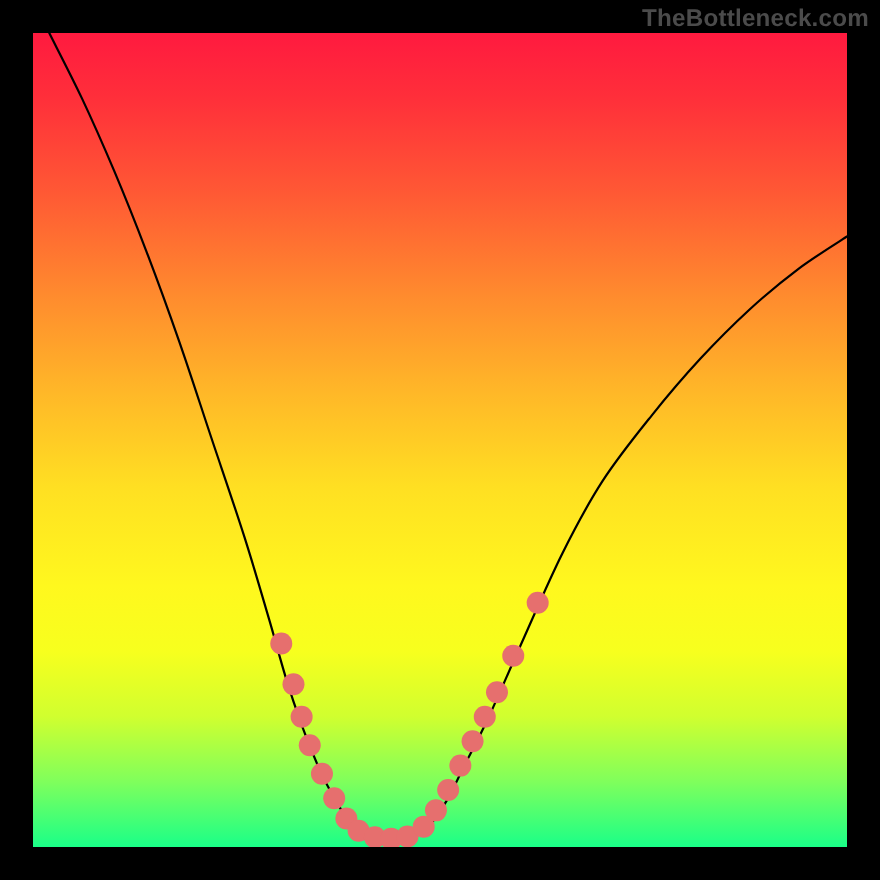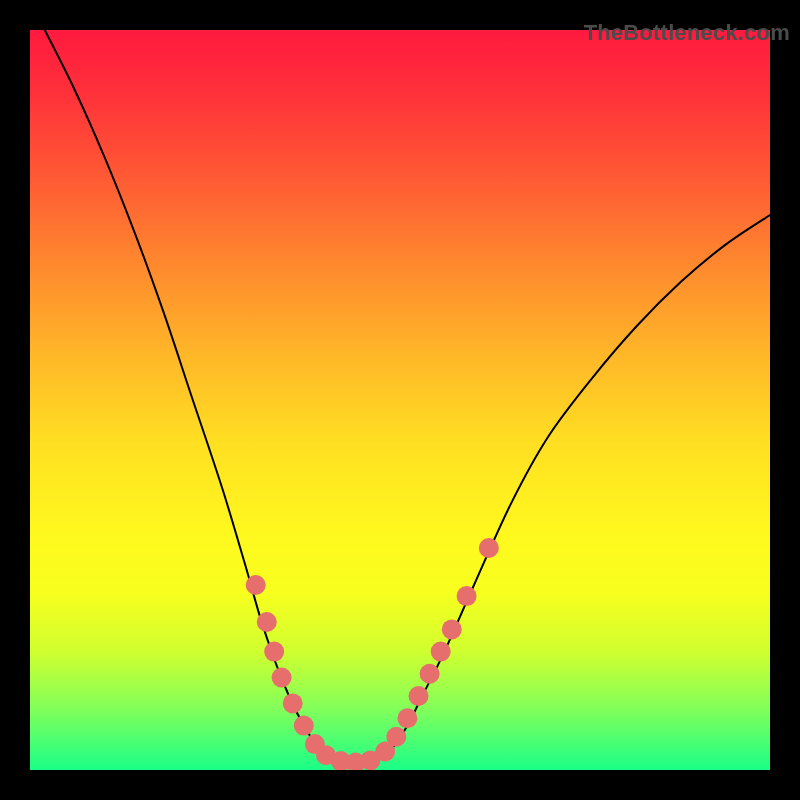--- a/index.html
+++ b/index.html
@@ -14,21 +14,21 @@
   .frame {
     position: absolute;
     top: 0;
     left: 0;
     width: 800px;
     height: 800px;
     background: #000;
   }
   .watermark {
     position: absolute;
-    top: 20px;
+    top: 4px;
     right: 10px;
     color: #4b4b4b;
     font-size: 22px;
     font-weight: 600;
     letter-spacing: 0.2px;
     z-index: 50;
   }
   .plot {
     position: absolute;
     top: 30px;

